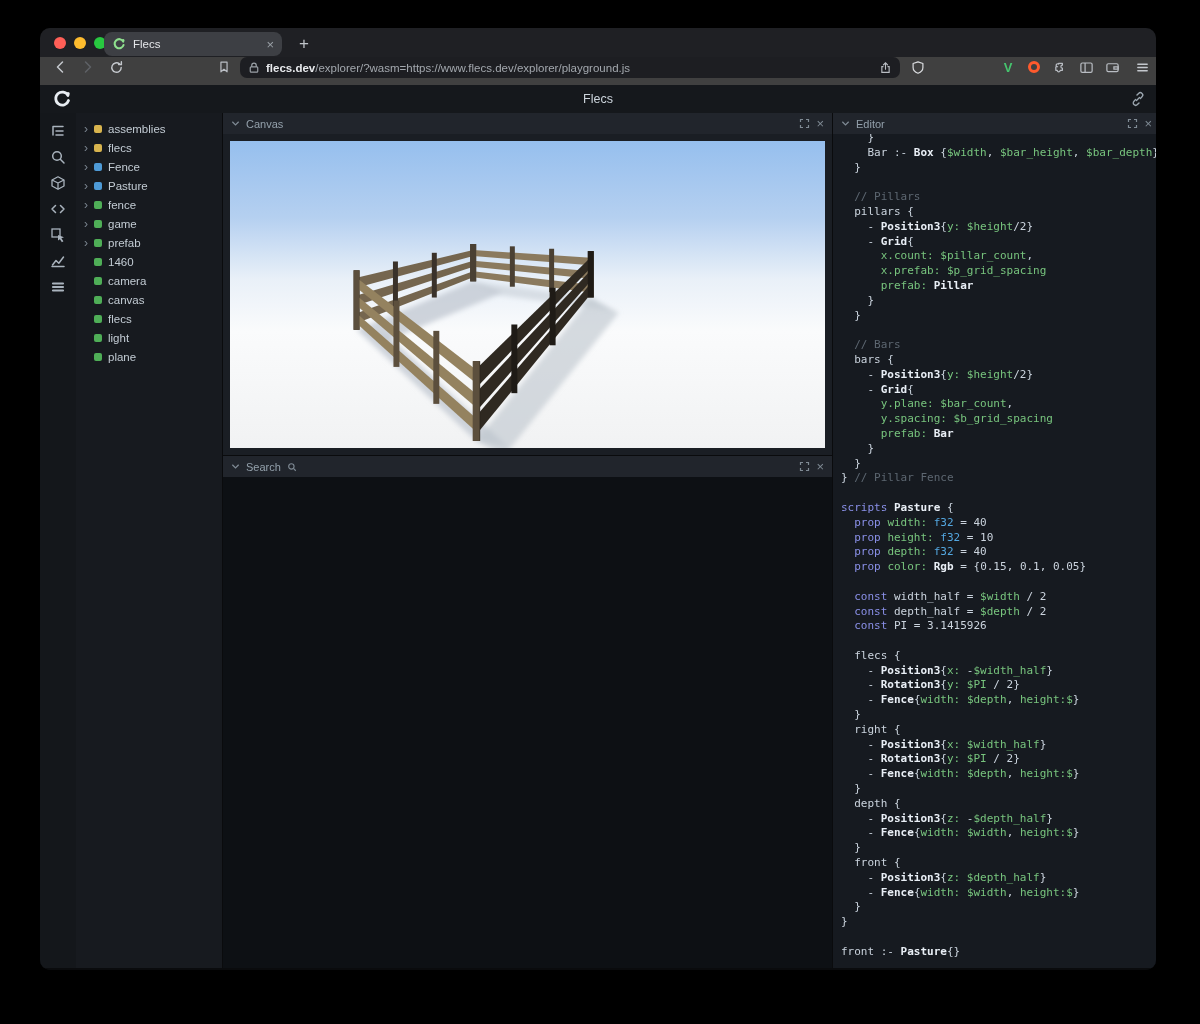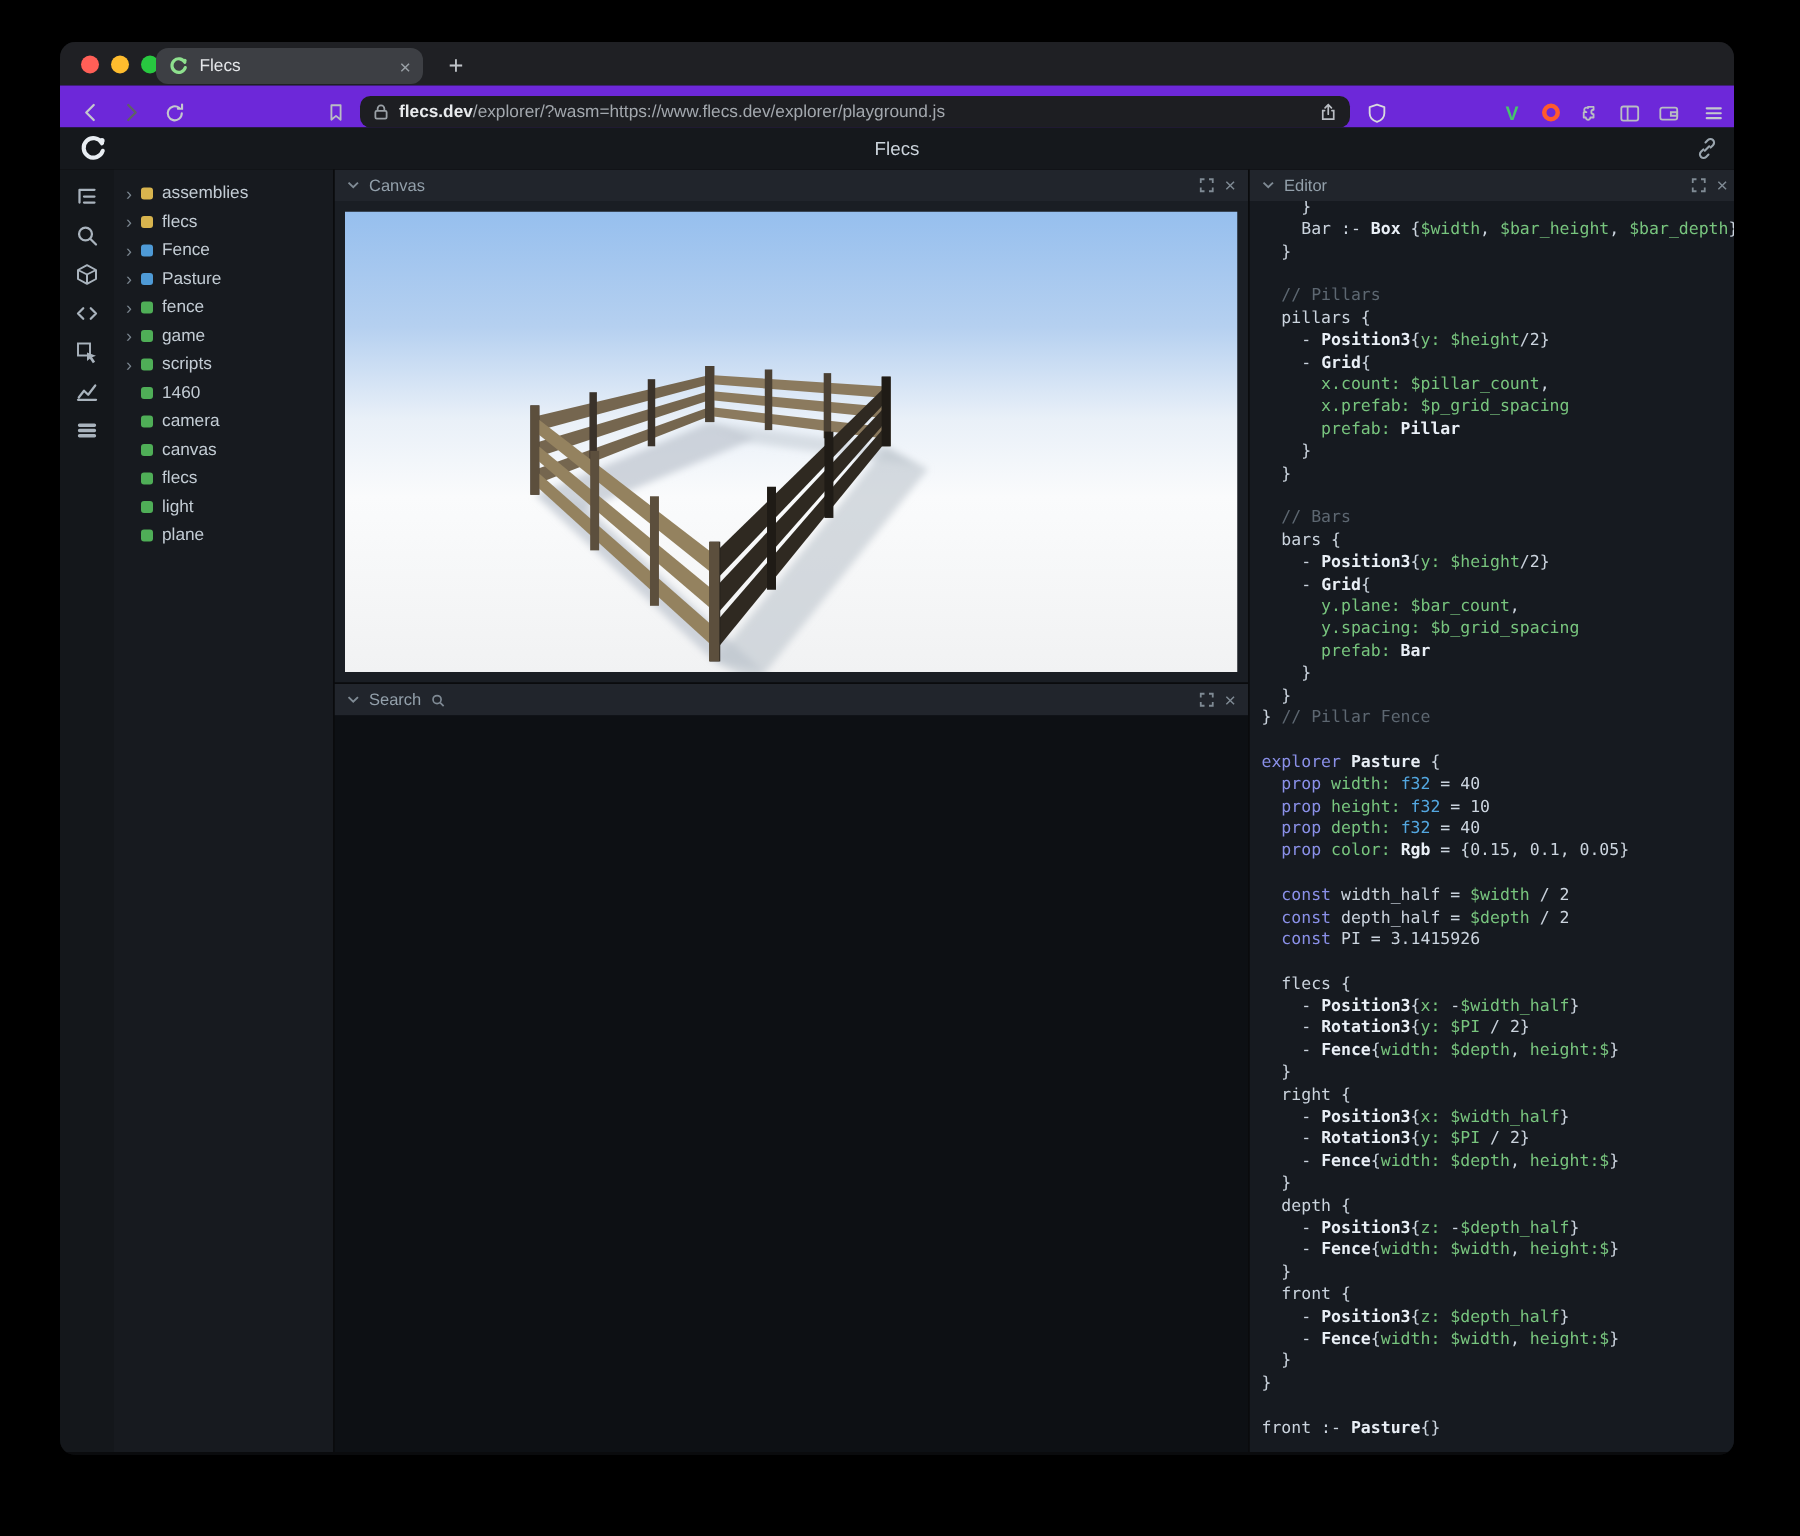--- a/index.html
+++ b/index.html
@@ -9,21 +9,21 @@
   .window{position:absolute;left:40px;top:28px;width:1116px;height:942px;background:#0c0d10;border-radius:10px;overflow:hidden}
 
   
   .tabstrip{position:absolute;left:0;top:0;width:100%;height:29px;background:#1f2024}
   .lights{position:absolute;left:14px;top:9px;display:flex;gap:8px}
   .light{width:12px;height:12px;border-radius:50%}
   .tab{position:absolute;left:64px;top:4px;width:178px;height:24px;background:#3d3f44;border-radius:8px;display:flex;align-items:center;padding:0 8px;gap:7px}
   .tab-title{font-size:11.5px;color:#e4e6e9;flex:1}
   .tab-close{color:#9aa0a6;font-size:13px;line-height:1;cursor:default}
   .newtab{position:absolute;left:252px;top:4px;width:24px;height:24px;color:#c0c4c9;font-size:17px;display:flex;align-items:center;justify-content:center}
-  .navbar{position:absolute;left:0;top:29px;width:100%;height:28px;background:#6d28d9;display:flex;align-items:flex-end}
+  .navbar{position:absolute;left:0;top:29px;width:100%;height:28px;background:#404040;display:flex;align-items:flex-start}
   .nav-icon{width:20px;height:20px;display:flex;align-items:center;justify-content:center;color:#c4c8cd;flex:none}
   .nav-icon svg{display:block}
   .urlbar{flex:none;width:660px;height:21px;margin-left:6px;background:#1d1e22;border-radius:7px;display:flex;align-items:center;padding:0 8px;gap:6px;overflow:hidden}
   .url-text{font-size:11.5px;white-space:nowrap;overflow:hidden;flex:1}
   .url-host{color:#e8eaed;font-weight:bold}
   .url-rest{color:#a3a8ae}
   .ext-v{color:#46c46e;font-weight:bold;font-size:13px;font-family:"Liberation Sans",sans-serif}
   .ext-orange{width:12px;height:12px;border-radius:50%;border:3px solid #ff5a2d}
 
   
@@ -241,21 +241,21 @@
             <span class="tree-label">fence</span>
           </div>
           <div class="tree-item">
             <span class="tree-arrow">›</span>
             <span class="tree-square" style="background: rgb(79, 174, 87);"></span>
             <span class="tree-label">game</span>
           </div>
           <div class="tree-item">
             <span class="tree-arrow">›</span>
             <span class="tree-square" style="background: rgb(79, 174, 87);"></span>
-            <span class="tree-label">scripts</span>
+            <span class="tree-label">prefab</span>
           </div>
           <div class="tree-item">
             <span class="tree-arrow"></span>
             <span class="tree-square" style="background: rgb(79, 174, 87);"></span>
             <span class="tree-label">1460</span>
           </div>
           <div class="tree-item">
             <span class="tree-arrow"></span>
             <span class="tree-square" style="background: rgb(79, 174, 87);"></span>
             <span class="tree-label">camera</span>
@@ -442,21 +442,21 @@
               <div class="code-line"><span class="tok-w">  bars {</span></div>
               <div class="code-line"><span class="tok-w">    - </span><span class="tok-t">Position3</span><span class="tok-w">{</span><span class="tok-g">y:</span><span class="tok-w"> </span><span class="tok-g">$height</span><span class="tok-w">/2}</span></div>
               <div class="code-line"><span class="tok-w">    - </span><span class="tok-t">Grid</span><span class="tok-w">{</span></div>
               <div class="code-line"><span class="tok-g">      y.plane:</span><span class="tok-w"> </span><span class="tok-g">$bar_count</span><span class="tok-w">,</span></div>
               <div class="code-line"><span class="tok-g">      y.spacing:</span><span class="tok-w"> </span><span class="tok-g">$b_grid_spacing</span></div>
               <div class="code-line"><span class="tok-g">      prefab:</span><span class="tok-w"> </span><span class="tok-t">Bar</span></div>
               <div class="code-line"><span class="tok-w">    }</span></div>
               <div class="code-line"><span class="tok-w">  }</span></div>
               <div class="code-line"><span class="tok-w">} </span><span class="tok-c">// Pillar Fence</span></div>
               <div class="code-line">&nbsp;</div>
-              <div class="code-line"><span class="tok-k">explorer</span><span class="tok-w"> </span><span class="tok-t">Pasture</span><span class="tok-w"> {</span></div>
+              <div class="code-line"><span class="tok-k">scripts</span><span class="tok-w"> </span><span class="tok-t">Pasture</span><span class="tok-w"> {</span></div>
               <div class="code-line"><span class="tok-k">  prop</span><span class="tok-w"> </span><span class="tok-g">width:</span><span class="tok-w"> </span><span class="tok-b">f32</span><span class="tok-w"> = </span><span class="tok-n">40</span></div>
               <div class="code-line"><span class="tok-k">  prop</span><span class="tok-w"> </span><span class="tok-g">height:</span><span class="tok-w"> </span><span class="tok-b">f32</span><span class="tok-w"> = </span><span class="tok-n">10</span></div>
               <div class="code-line"><span class="tok-k">  prop</span><span class="tok-w"> </span><span class="tok-g">depth:</span><span class="tok-w"> </span><span class="tok-b">f32</span><span class="tok-w"> = </span><span class="tok-n">40</span></div>
               <div class="code-line"><span class="tok-k">  prop</span><span class="tok-w"> </span><span class="tok-g">color:</span><span class="tok-w"> </span><span class="tok-t">Rgb</span><span class="tok-w"> = {</span><span class="tok-n">0.15</span><span class="tok-w">, </span><span class="tok-n">0.1</span><span class="tok-w">, </span><span class="tok-n">0.05</span><span class="tok-w">}</span></div>
               <div class="code-line">&nbsp;</div>
               <div class="code-line"><span class="tok-k">  const</span><span class="tok-w"> width_half = </span><span class="tok-g">$width</span><span class="tok-w"> / </span><span class="tok-n">2</span></div>
               <div class="code-line"><span class="tok-k">  const</span><span class="tok-w"> depth_half = </span><span class="tok-g">$depth</span><span class="tok-w"> / </span><span class="tok-n">2</span></div>
               <div class="code-line"><span class="tok-k">  const</span><span class="tok-w"> PI = </span><span class="tok-n">3.1415926</span></div>
               <div class="code-line">&nbsp;</div>
               <div class="code-line"><span class="tok-w">  flecs {</span></div>

